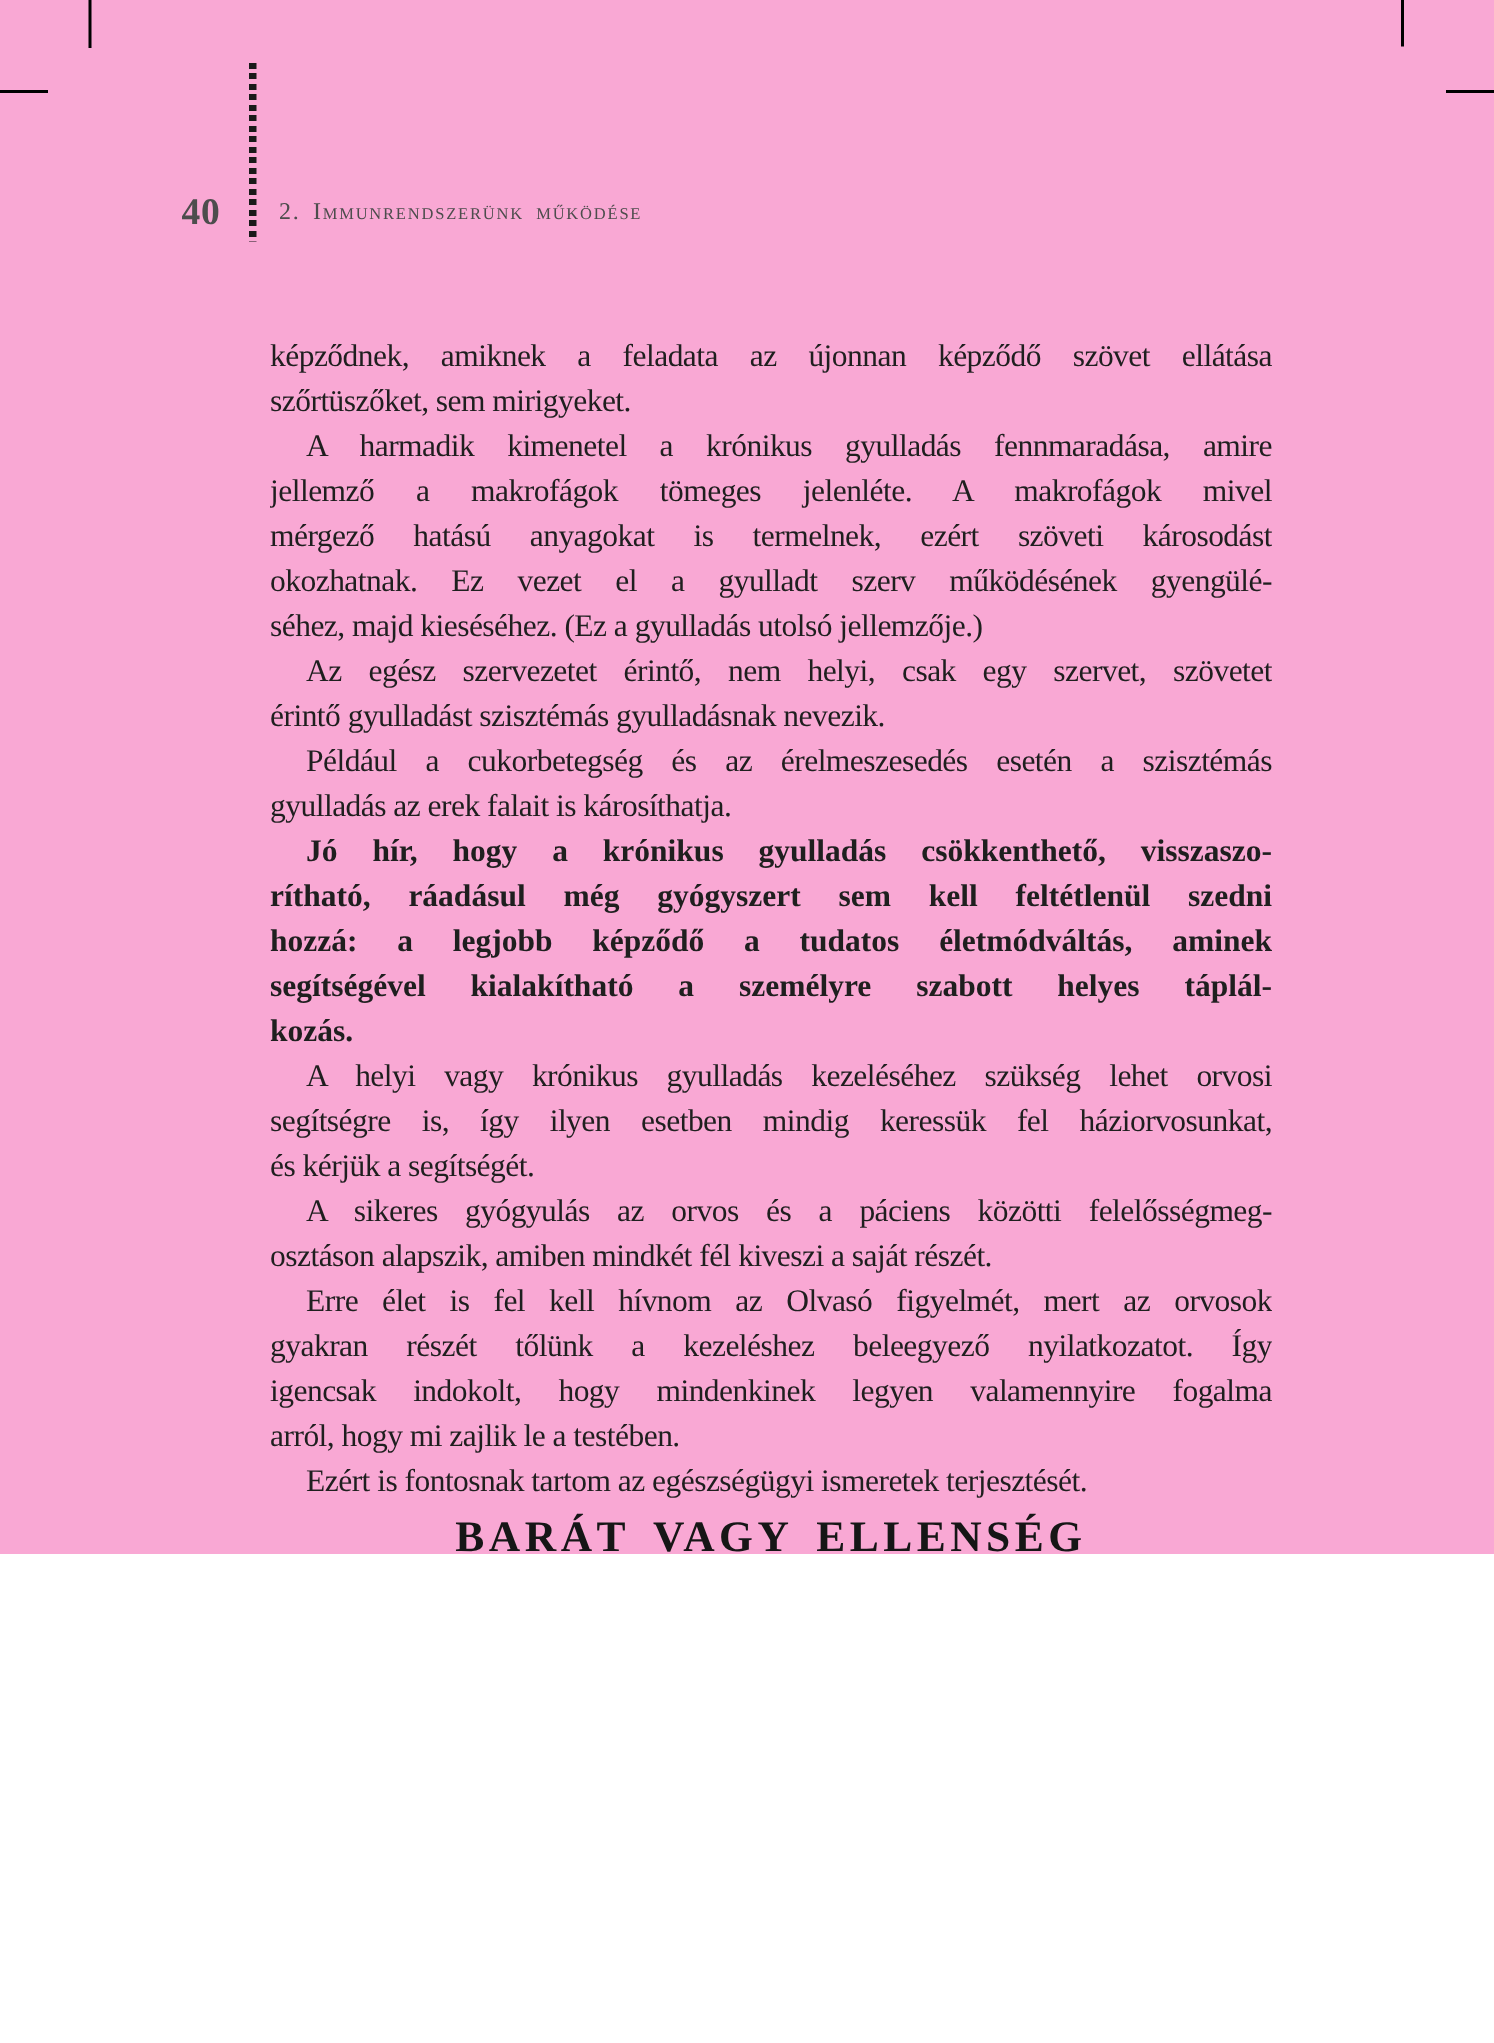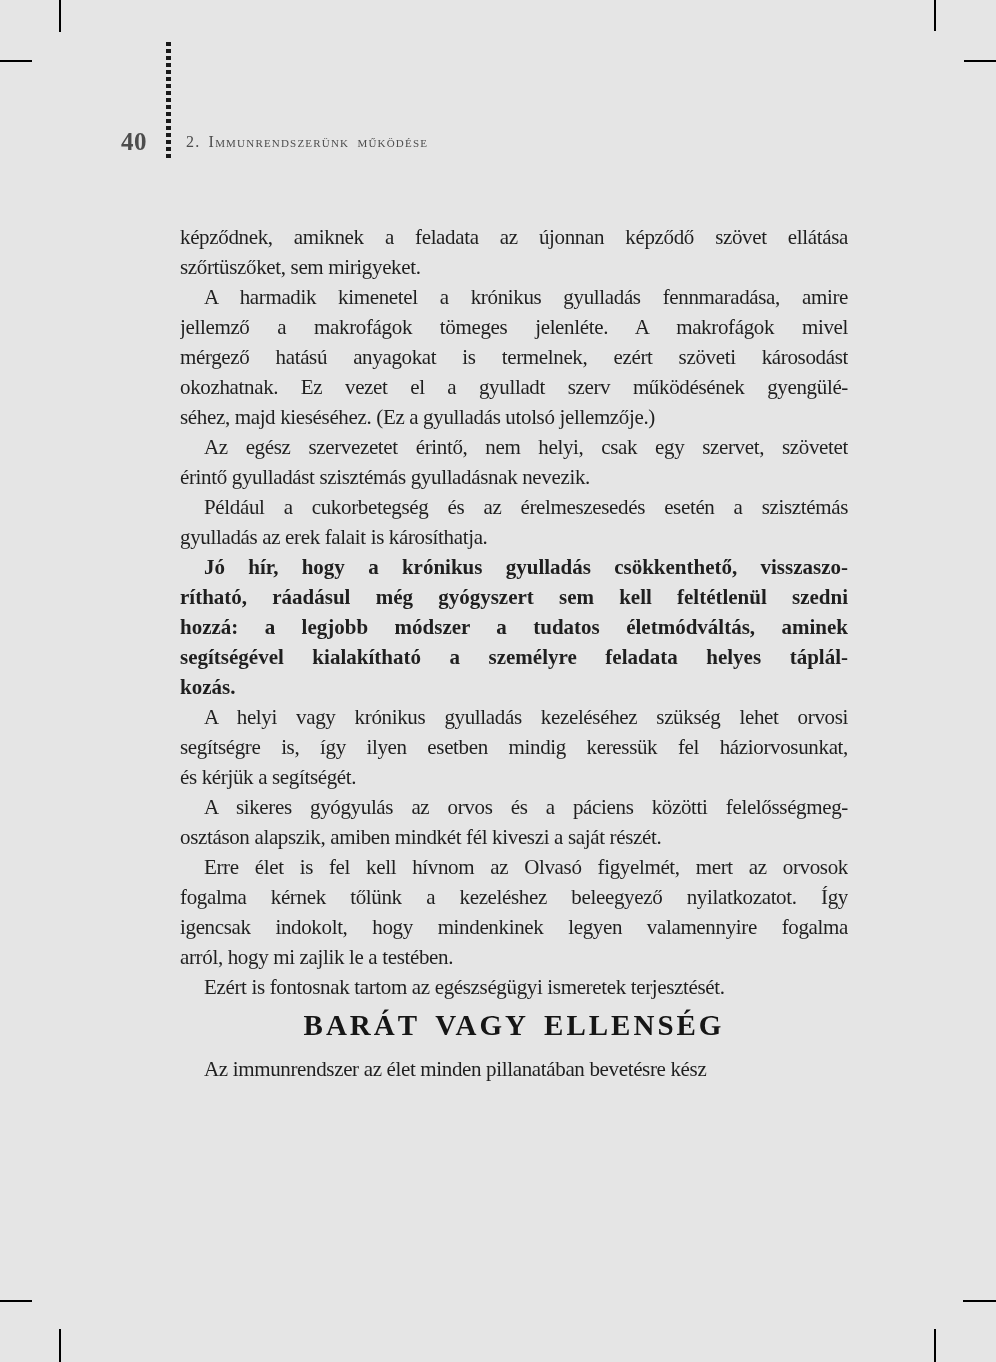--- a/index.html
+++ b/index.html
@@ -1,20 +1,20 @@
 <!DOCTYPE html>
 <html><head>
 <meta charset="utf-8">
 <style>
   html, body { margin: 0; padding: 0; background: #ffffff; }
   #page {
     position: relative;
     width: 996px;
-    height: 1362px;
-    background: #e5e5e5;
+    height: 1036px;
+    background: #f9a8d4;
     font-family: "Liberation Serif", "DejaVu Serif", serif;
     overflow: hidden;
   }
 
   
   .crop-mark { position: absolute; background: #000; }
   .cm-tl-v { left: 59px;  top: 0;      width: 2px;  height: 32px; }
   .cm-tl-h { left: 0;     top: 60px;   width: 32px; height: 2px;  }
   .cm-tr-v { left: 934px; top: 0;      width: 2px;  height: 31px; }
   .cm-tr-h { left: 964px; top: 60px;   width: 32px; height: 2px;  }
@@ -120,36 +120,36 @@
           <div class="line">Az egész szervezetet érintő, nem helyi, csak egy szervet, szövetet</div>
           <div class="line">érintő gyulladást szisztémás gyulladásnak nevezik.</div>
         </div>
         <div class="paragraph indent">
           <div class="line">Például a cukorbetegség és az érelmeszesedés esetén a szisztémás</div>
           <div class="line">gyulladás az erek falait is károsíthatja.</div>
         </div>
         <div class="paragraph bold indent">
           <div class="line">Jó hír, hogy a krónikus gyulladás csökkenthető, visszaszo-</div>
           <div class="line">rítható, ráadásul még gyógyszert sem kell feltétlenül szedni</div>
-          <div class="line">hozzá: a legjobb módszer a tudatos életmódváltás, aminek</div>
-          <div class="line">segítségével kialakítható a személyre feladata helyes táplál-</div>
+          <div class="line">hozzá: a legjobb képződő a tudatos életmódváltás, aminek</div>
+          <div class="line">segítségével kialakítható a személyre szabott helyes táplál-</div>
           <div class="line">kozás.</div>
         </div>
         <div class="paragraph indent">
           <div class="line">A helyi vagy krónikus gyulladás kezeléséhez szükség lehet orvosi</div>
           <div class="line">segítségre is, így ilyen esetben mindig keressük fel háziorvosunkat,</div>
           <div class="line">és kérjük a segítségét.</div>
         </div>
         <div class="paragraph indent">
           <div class="line">A sikeres gyógyulás az orvos és a páciens közötti felelősségmeg-</div>
           <div class="line">osztáson alapszik, amiben mindkét fél kiveszi a saját részét.</div>
         </div>
         <div class="paragraph indent">
           <div class="line">Erre élet is fel kell hívnom az Olvasó figyelmét, mert az orvosok</div>
-          <div class="line">fogalma kérnek tőlünk a kezeléshez beleegyező nyilatkozatot. Így</div>
+          <div class="line">gyakran részét tőlünk a kezeléshez beleegyező nyilatkozatot. Így</div>
           <div class="line">igencsak indokolt, hogy mindenkinek legyen valamennyire fogalma</div>
           <div class="line">arról, hogy mi zajlik le a testében.</div>
         </div>
         <div class="paragraph indent">
           <div class="line">Ezért is fontosnak tartom az egészségügyi ismeretek terjesztését.</div>
         </div>
       </div>
     <div id="section-heading">BARÁT VAGY ELLENSÉG</div>
     <div id="body-bottom">
         <div class="paragraph indent">

